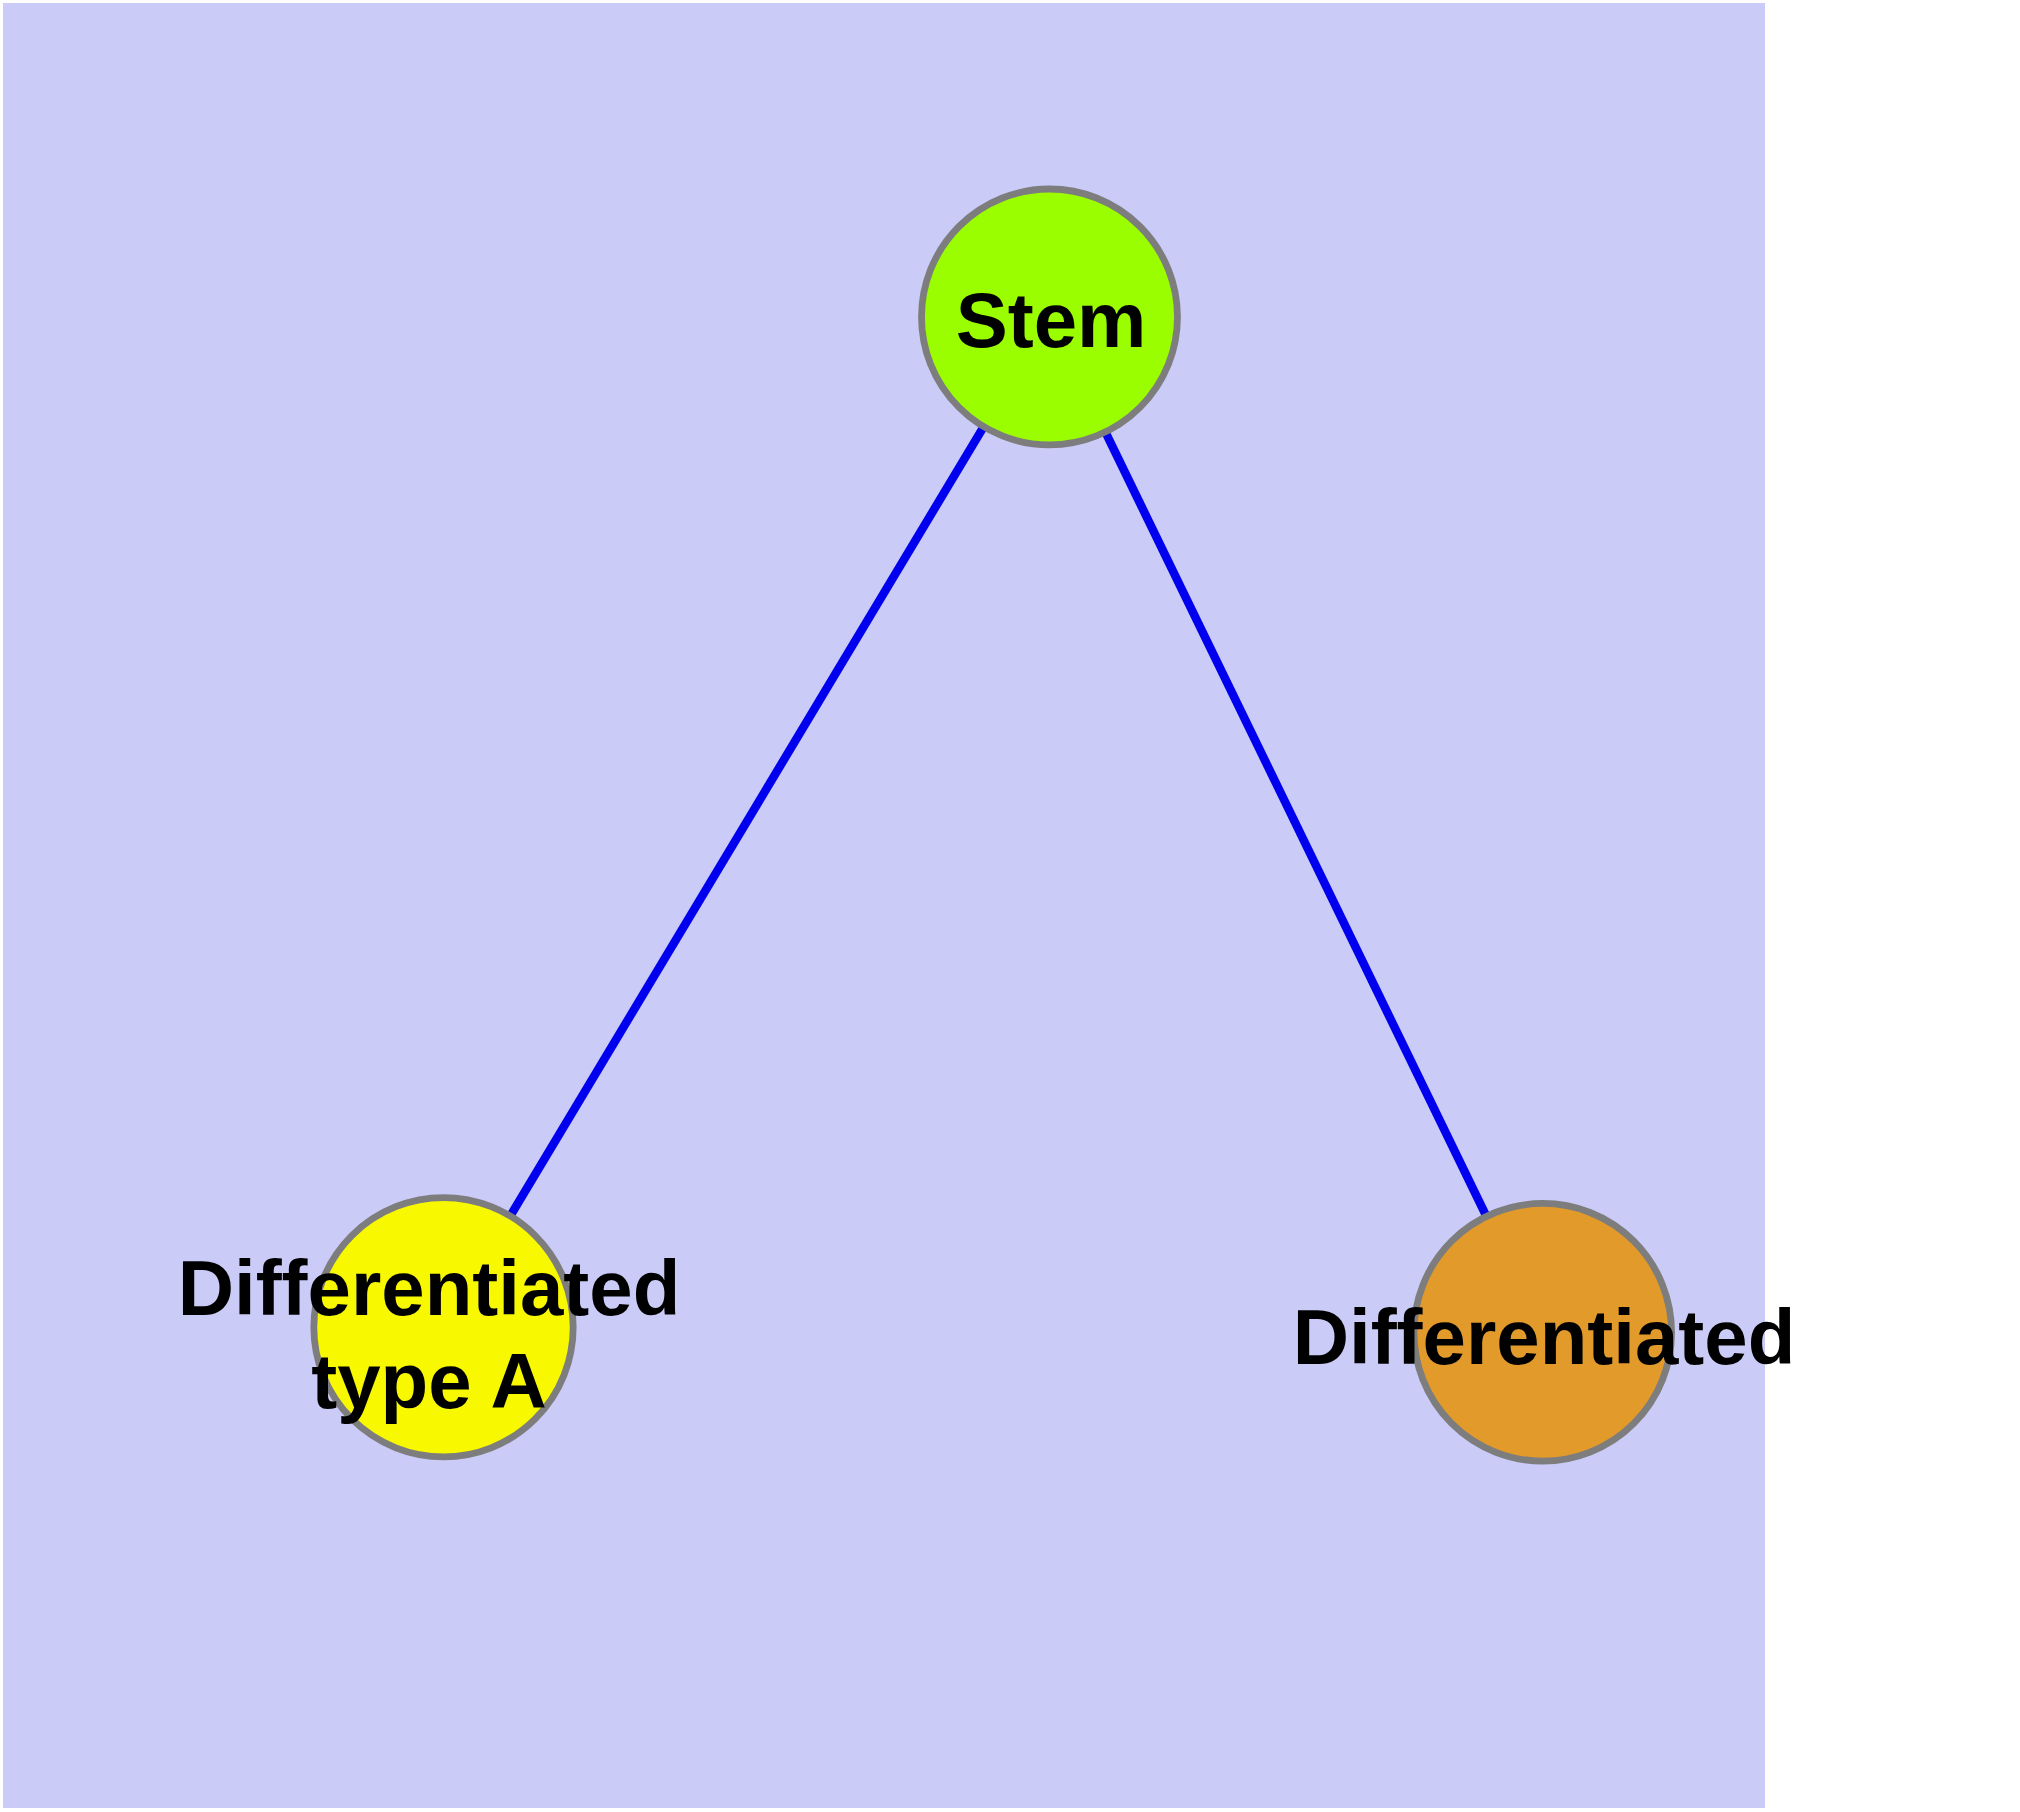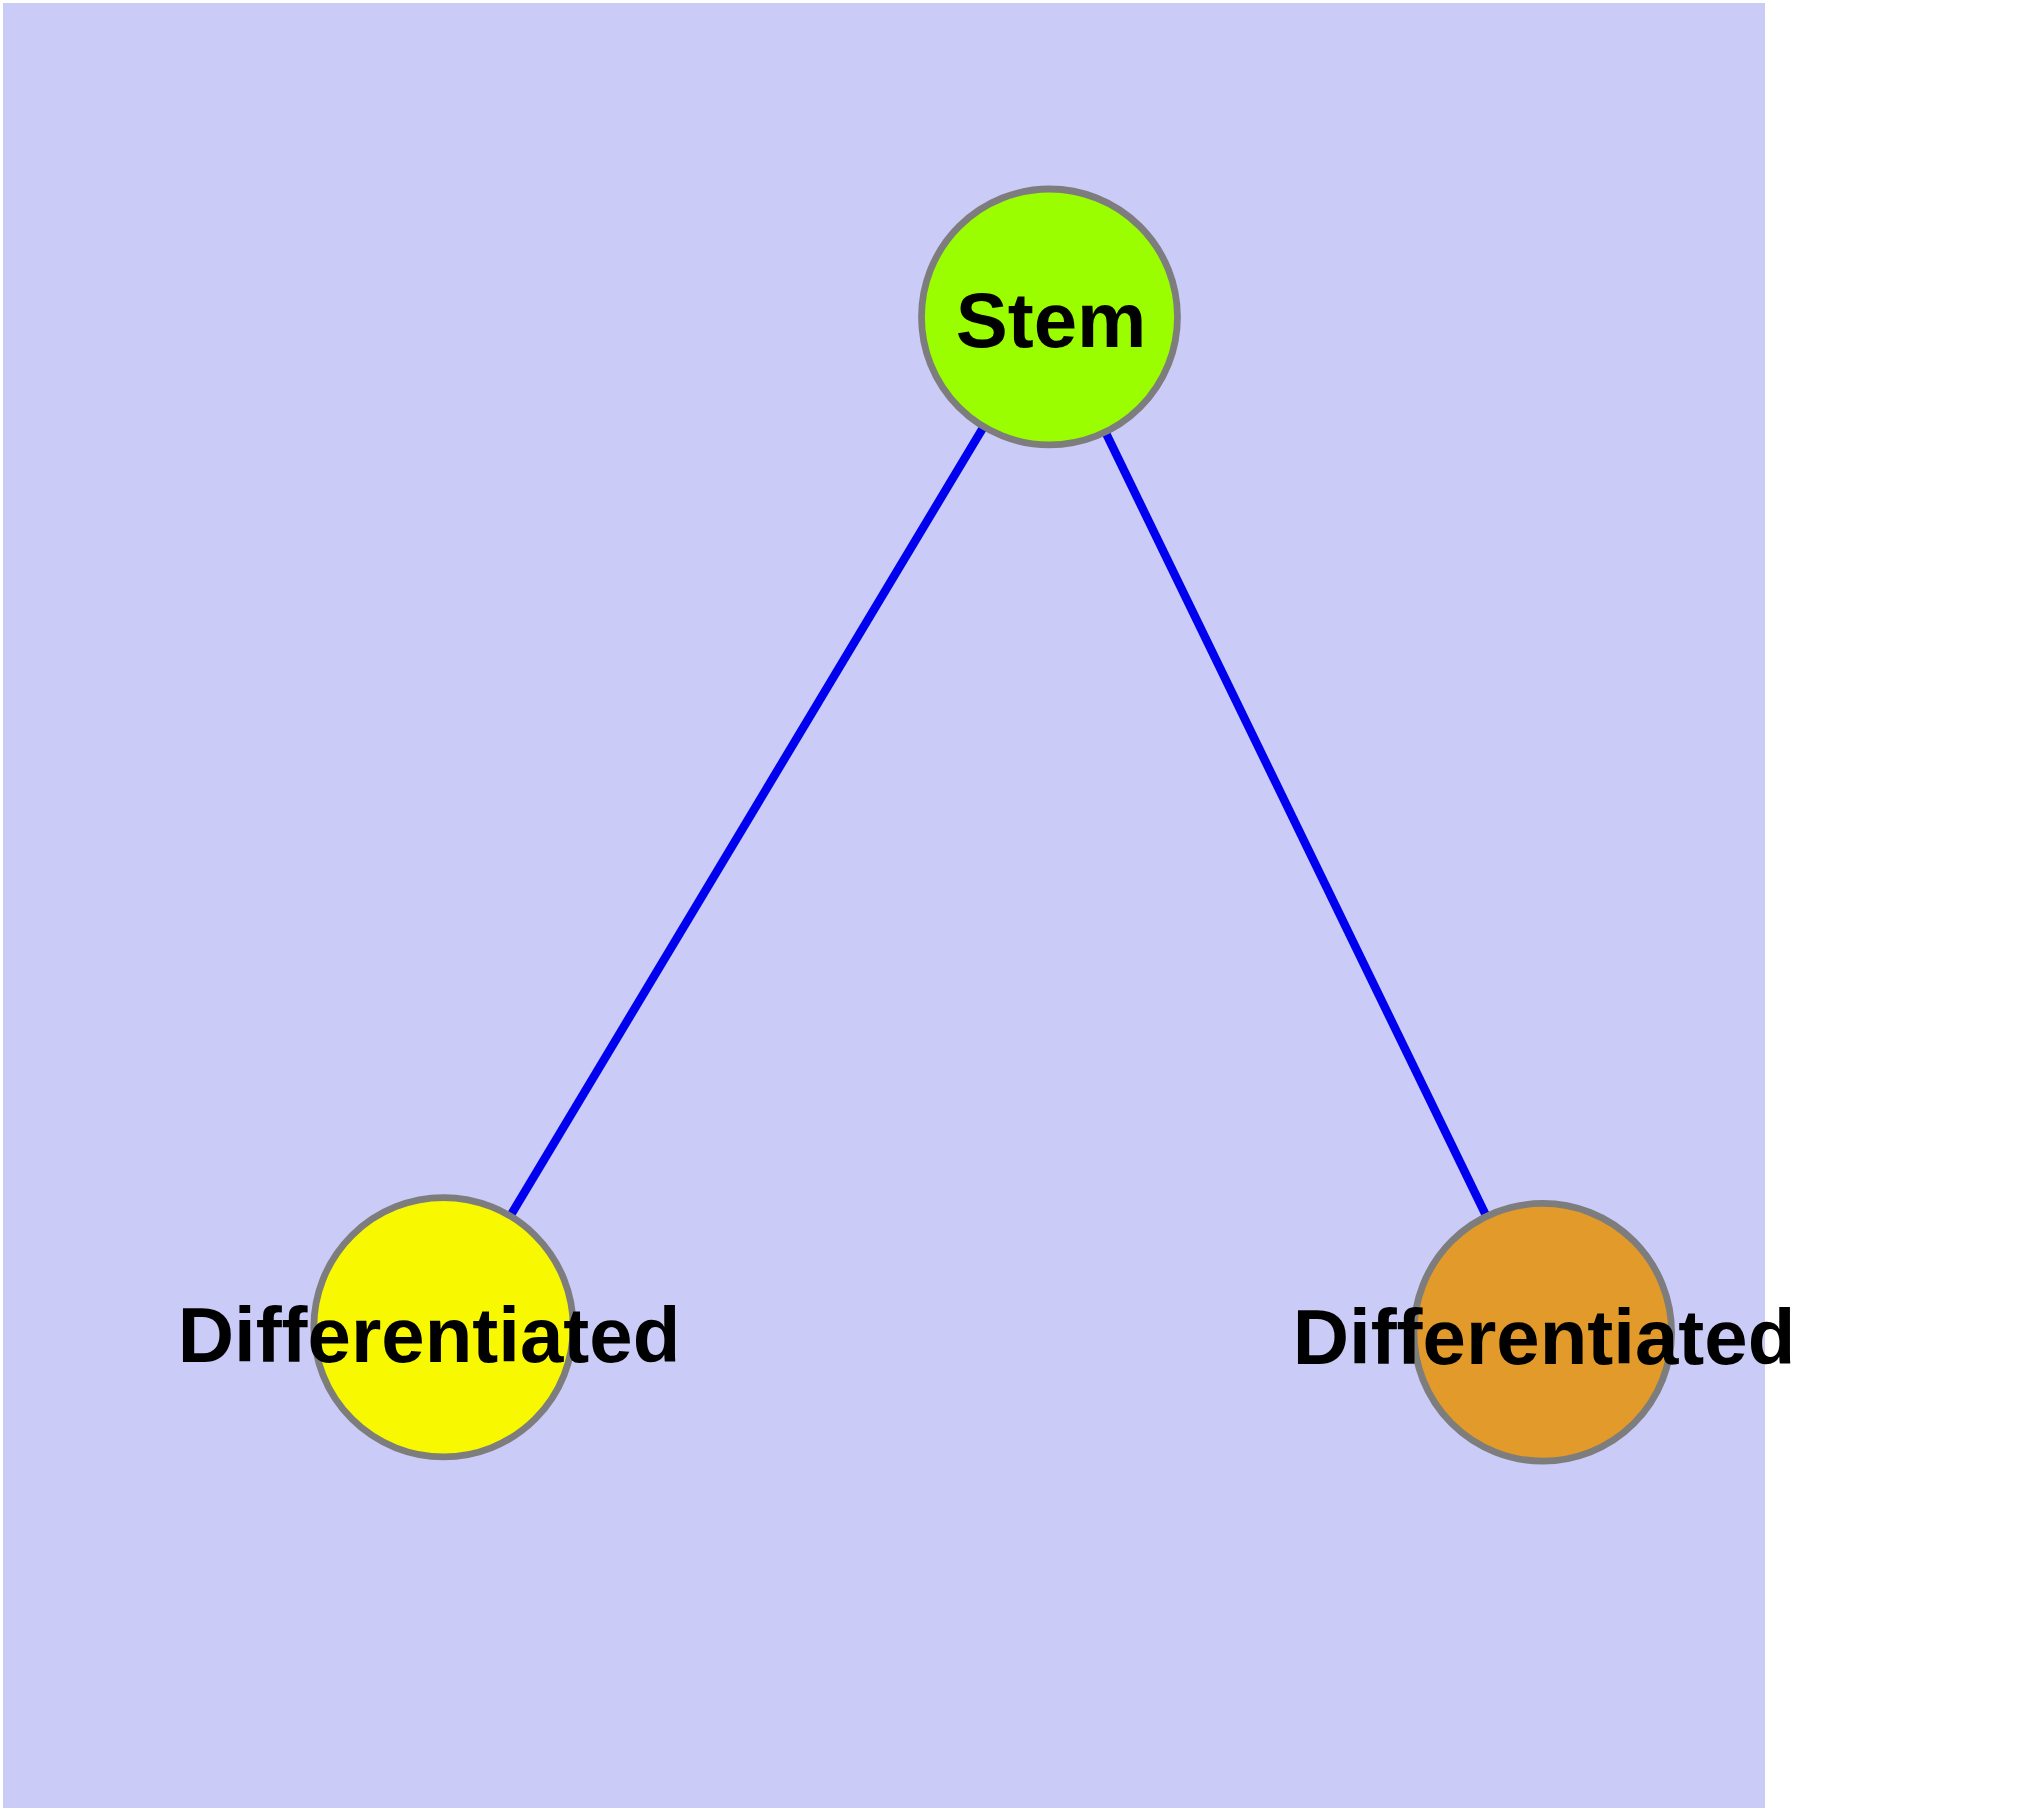--- a/index.html
+++ b/index.html
@@ -63,20 +63,21 @@
 
     <circle cx="1820" cy="1572" r="152" fill="#E29A2B" stroke="#7D7D7D" stroke-width="8"></circle>
   </svg>
 
   <div class="node-label" style="left: 1051px; top: 320px;">
     <span class="line">Stem</span>
   </div>
 
   <div class="node-label" style="left: 429px; top: 1335px;">
     <span class="line">Differentiated</span>
+    <span class="line">type A</span>
   </div>
 
   <div class="node-label" style="left: 1544px; top: 1337px;">
     <span class="line">Differentiated</span>
   </div>
 
 </div>
 
 
 </body></html>

